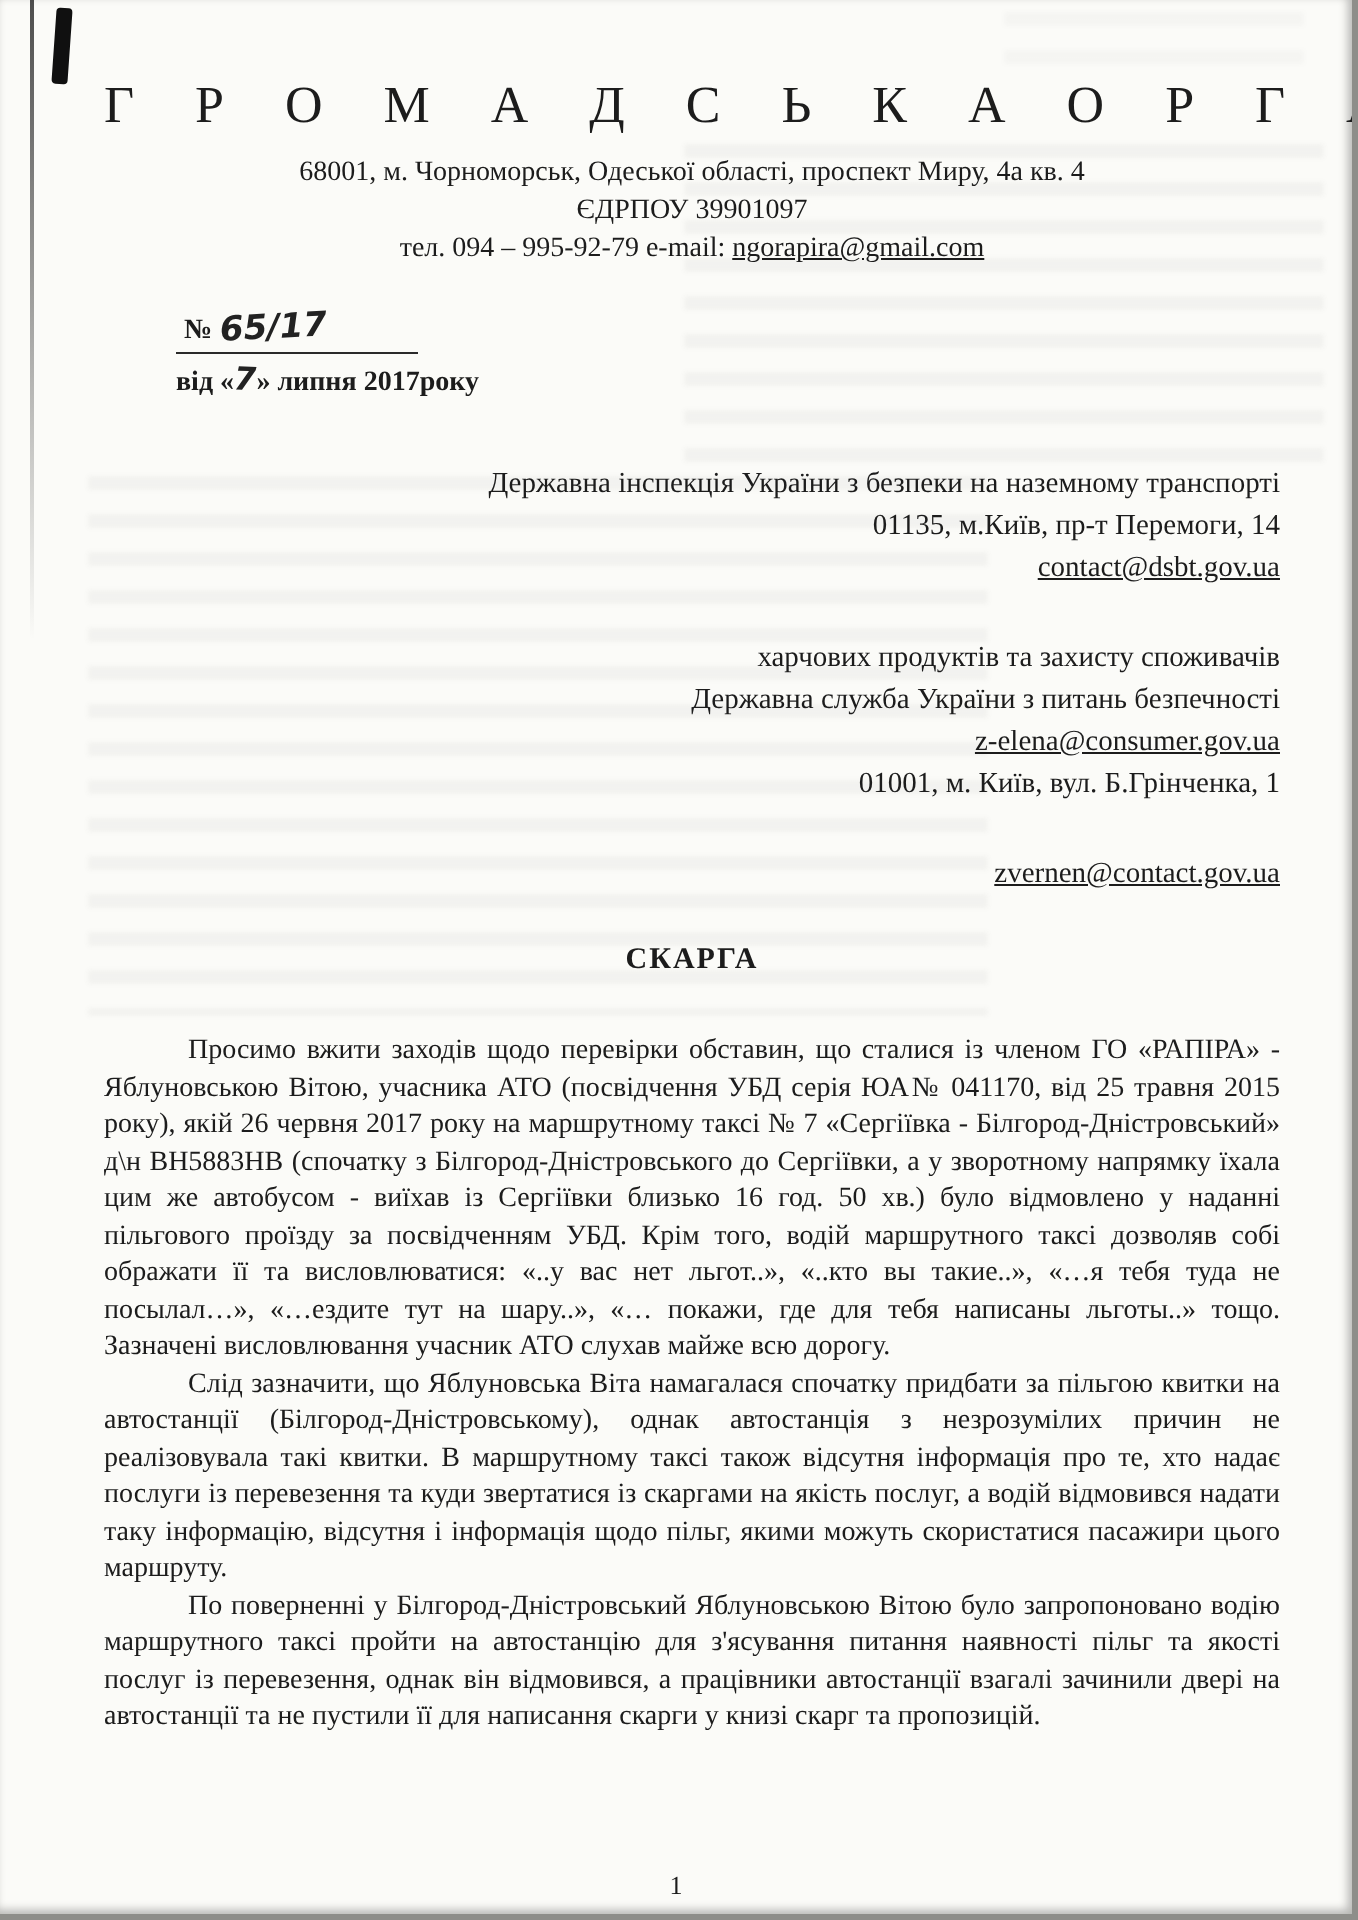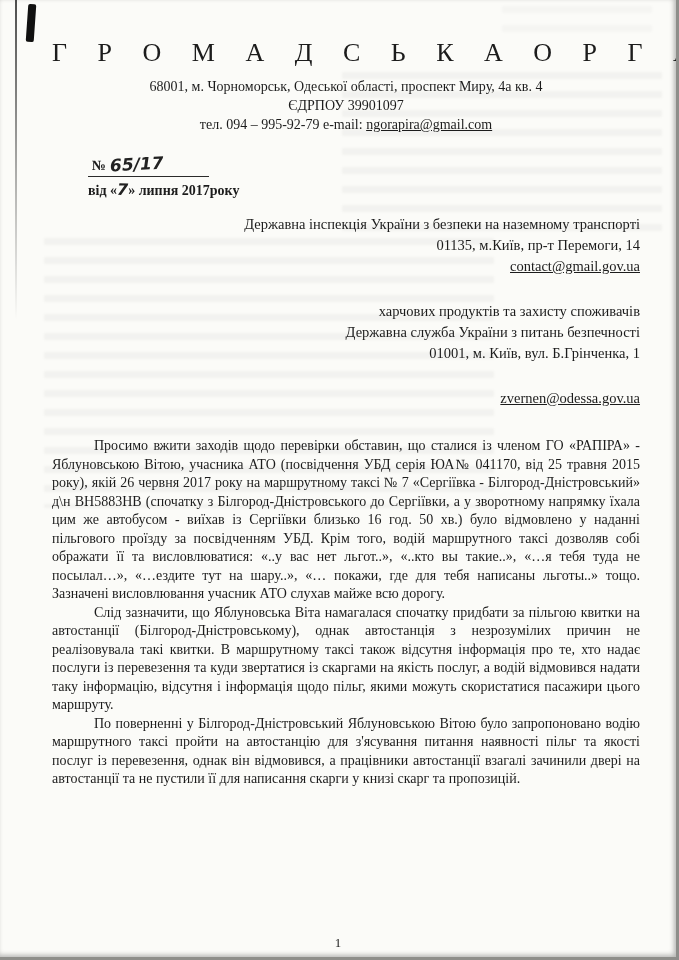--- a/index.html
+++ b/index.html
@@ -30,21 +30,21 @@
   .org-address{margin-top:9px;}
   .email{text-decoration:underline;}
 
   .ref{margin-top:20px;margin-left:36px;font-size:14px;position:relative;z-index:2;}
   .ref-number{font-weight:bold;display:inline-block;border-bottom:1.5px solid #2a2a2a;padding:0 46px 2px 4px;}
   .handwritten{font-family:"DejaVu Sans", sans-serif;font-style:italic;font-weight:600;font-size:17px;
     display:inline-block;transform:rotate(-3deg);color:#222;}
   .ref-date{margin-top:3px;font-weight:bold;}
   .ref-date .handwritten{font-size:16px;transform:rotate(2deg);}
 
-  .recipients{margin-top:15px;text-align:right;font-size:14.5px;line-height:21px;position:relative;z-index:2;}
+  .recipients{margin-top:32px;text-align:right;font-size:14.5px;line-height:21px;position:relative;z-index:2;}
   .recipient{margin-bottom:24px;}
   .bullet{margin-right:6px;}
 
   .title{font-weight:bold;text-align:center;font-size:15px;letter-spacing:1px;margin-top:12px;position:relative;z-index:2;}
 
   .body-text{margin-top:28px;font-size:14px;line-height:18.5px;text-align:justify;position:relative;z-index:2;}
   .body-text p{margin:0;text-indent:42px;}
 
   .page-number{position:absolute;left:0;bottom:6px;width:100%;text-align:center;font-size:13px;z-index:3;}
 </style>
@@ -71,32 +71,34 @@
       <span>№</span>
       <span class="handwritten">65/17</span>
     </div>
     <div class="ref-date"><span>від «</span><span class="handwritten">7</span><span>» липня 2017року</span></div>
   </div>
 
   <div class="recipients">
     <div class="recipient">
       <div>Державна інспекція України з безпеки на наземному транспорті</div>
       <div>01135, м.Київ, пр-т Перемоги, 14</div>
-      <div class="email">contact@gmail.gov.ua</div>
+      <div class="email">contact@dsbt.gov.ua</div>
     </div>
     <div class="recipient">
       <div>харчових продуктів та захисту споживачів</div>
       <div>Державна служба України з питань безпечності</div>
+      <div class="email">z-elena@consumer.gov.ua</div>
       <div>01001, м. Київ, вул. Б.Грінченка, 1</div>
     </div>
     <div class="recipient">
-      <div class="email">zvernen@odessa.gov.ua</div>
+      <div class="email">zvernen@contact.gov.ua</div>
     </div>
   </div>
 
+  <div class="title">СКАРГА</div>
 
   <div class="body-text">
     <p>Просимо вжити заходів щодо перевірки обставин, що сталися із членом ГО «РАПІРА» - Яблуновською Вітою, учасника АТО (посвідчення УБД серія ЮА№ 041170,  від 25 травня 2015 року), якій 26 червня 2017 року на маршрутному таксі № 7 «Сергіївка - Білгород-Дністровський» д\н ВН5883НВ (спочатку з Білгород-Дністровського до Сергіївки, а у зворотному напрямку їхала цим же автобусом - виїхав із Сергіївки близько 16 год. 50 хв.) було відмовлено у наданні пільгового проїзду за посвідченням УБД. Крім того, водій маршрутного таксі дозволяв собі ображати її та висловлюватися: «..у вас нет льгот..», «..кто вы такие..», «…я тебя туда не посылал…», «…ездите тут на шару..», «… покажи, где для тебя написаны льготы..» тощо. Зазначені висловлювання учасник АТО слухав майже всю дорогу.</p>
     <p>Слід зазначити, що Яблуновська Віта намагалася спочатку придбати за пільгою квитки на автостанції (Білгород-Дністровському), однак автостанція з незрозумілих причин не реалізовувала такі квитки. В маршрутному таксі також відсутня інформація про те, хто надає послуги із перевезення та куди звертатися із скаргами на якість послуг, а водій відмовився надати таку інформацію, відсутня і інформація щодо пільг, якими можуть скористатися пасажири цього маршруту.</p>
     <p>По поверненні у Білгород-Дністровський Яблуновською Вітою було запропоновано водію маршрутного таксі пройти на автостанцію для з'ясування питання наявності пільг та якості послуг із перевезення, однак він відмовився, а працівники автостанції взагалі зачинили двері на автостанції та не пустили її для написання скарги у книзі скарг та пропозицій.</p>
   </div>
 
   <div class="page-number">1</div>
 </div>
 

